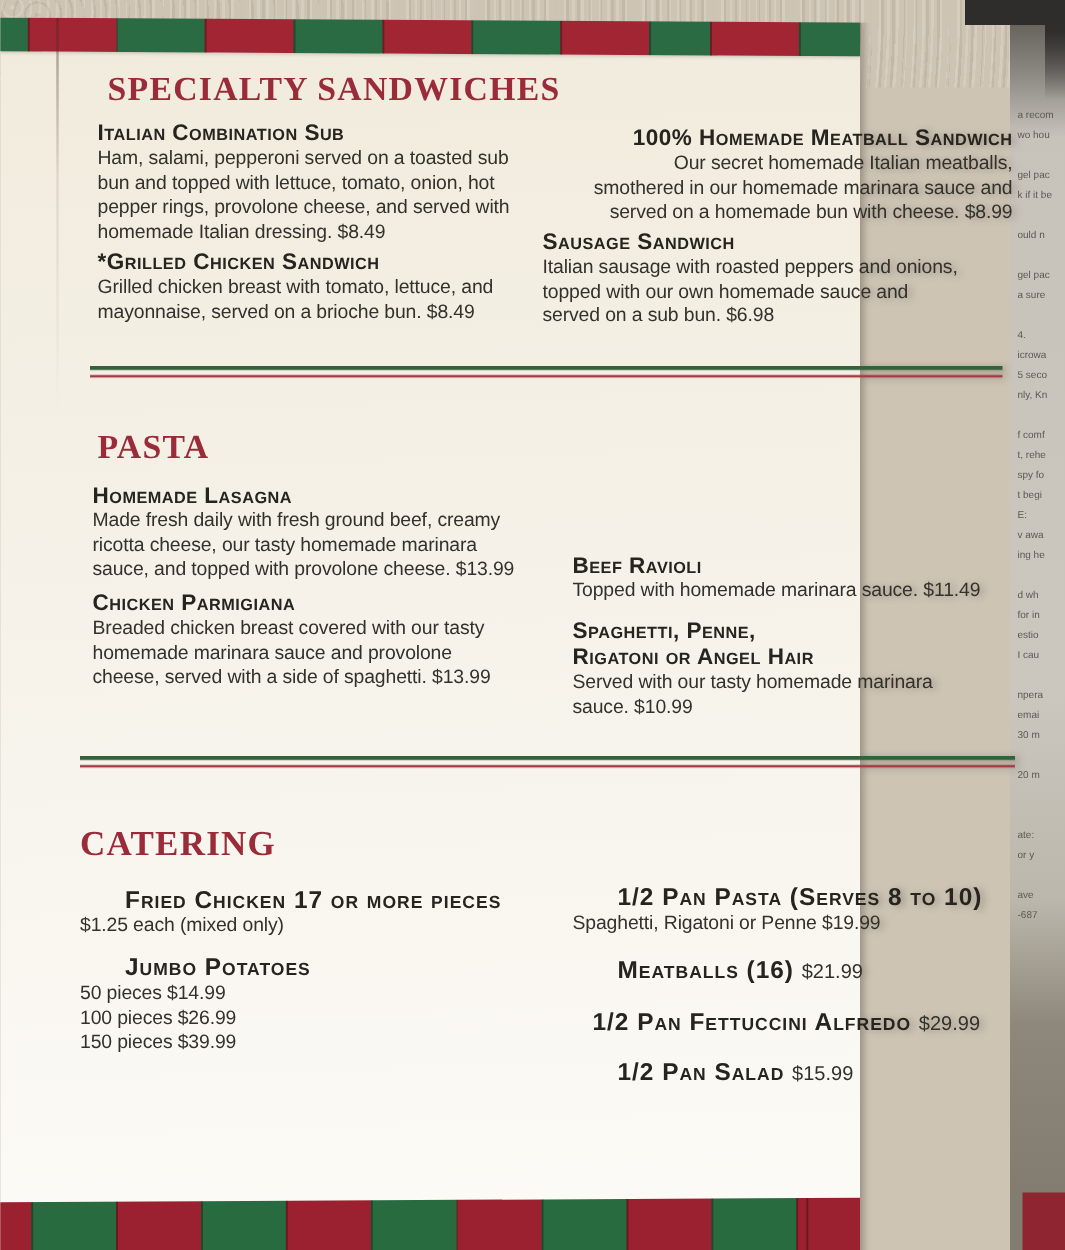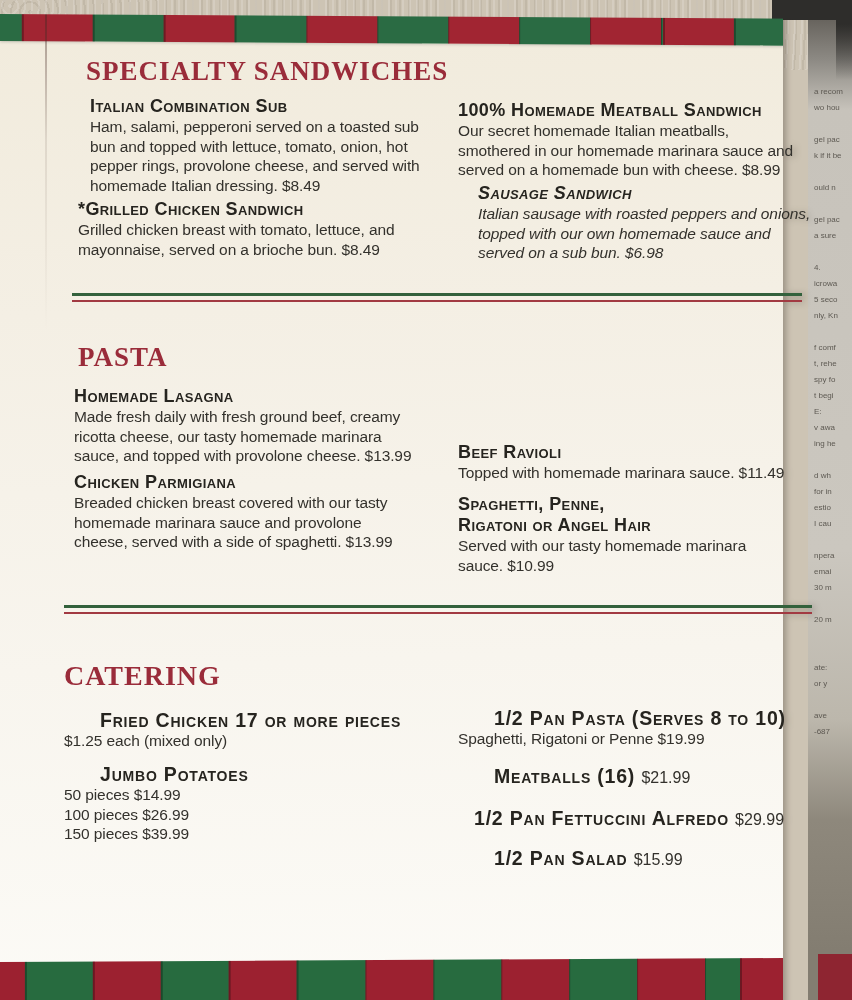--- a/index.html
+++ b/index.html
@@ -14,21 +14,21 @@
   .edge-page{position:absolute;right:0;top:0;width:44px;height:1000px;
              background:linear-gradient(180deg,#55514b 0,#8d8a84 60px,#c7c3bb 110px,#cbc7bf 55%,#bcb7ac 72%,#8e887c 82%,#837d71 95%);}
   .edge-red{position:absolute;right:0;bottom:0;width:34px;height:46px;background:#8e2531;}
   .edge-text{position:absolute;left:6px;top:84px;width:36px;
              font-size:8px;line-height:16px;color:#5d5952;white-space:pre-line;
              font-family:"Liberation Sans",sans-serif;}
   .dark-a{position:absolute;left:772px;top:0;width:80px;height:20px;background:#2e2d2b;}
   .dark-b{position:absolute;left:836px;top:0;width:16px;height:80px;
           background:linear-gradient(180deg,#2e2d2b 30%,rgba(46,45,43,0) 100%);}
   
-  .paper{position:absolute;left:0;top:12px;width:783px;height:988px;
+  .paper{position:absolute;left:0;top:12px;width:688px;height:988px;
          clip-path:polygon(0 2px,846px 7px,821px 100%,0 100%);
          background:linear-gradient(178deg,#f1ebdc 0,#f4efe4 30%,#f8f5ee 65%,#fcfbf7 100%);
          filter:drop-shadow(3px 1px 3px rgba(60,50,40,.35));}
   .checker{position:absolute;left:0;width:100%;}
   .checker-top{top:1px;height:28px;transform:skewY(.34deg);transform-origin:0 0;
         background:
           repeating-linear-gradient(90deg,rgba(0,0,0,.30) 0 1.5px,transparent 1.5px 71px),
           repeating-linear-gradient(90deg,#a12532 0 71px,#2a6b43 71px 142px);
         background-position:-120px 0;box-shadow:0 1px 3px rgba(0,0,0,.18);}
   .checker-bottom{top:948px;height:60px;transform:skewY(-.3deg);
@@ -102,39 +102,39 @@
   </div>
   <div class="dark-a"></div>
   <div class="dark-b"></div>
 
   <div class="paper">
     <div class="checker checker-top"></div>
     <div class="fold"></div>
 
     <h1 class="sec-title" style="left:86px;top:44px;">SPECIALTY SANDWICHES</h1>
 
-    <div class="item" style="left:90px;top:84px;">
+    <div class="item" style="left:78px;top:84px;">
       <div class="item-name">Italian Combination Sub</div>
       <div class="item-desc">Ham, salami, pepperoni served on a toasted sub
 bun and topped with lettuce, tomato, onion, hot
 pepper rings, provolone cheese, and served with
 homemade Italian dressing. $8.49</div>
     </div>
     <div class="item" style="left:78px;top:187px;">
       <div class="item-name">*Grilled Chicken Sandwich</div>
       <div class="item-desc">Grilled chicken breast with tomato, lettuce, and
 mayonnaise, served on a brioche bun. $8.49</div>
     </div>
-    <div class="item" style="left:458px;top:88px;">
+    <div class="item" style="left:458px;top:88px;text-align:right;">
       <div class="item-name">100% Homemade Meatball Sandwich</div>
       <div class="item-desc">Our secret homemade Italian meatballs,
 smothered in our homemade marinara sauce and
 served on a homemade bun with cheese. $8.99</div>
     </div>
-    <div class="item" style="left:478px;top:171px;font-style:italic;">
+    <div class="item" style="left:434px;top:171px;">
       <div class="item-name">Sausage Sandwich</div>
       <div class="item-desc">Italian sausage with roasted peppers and onions,
 topped with our own homemade sauce and
 served on a sub bun. $6.98</div>
     </div>
 
     <div class="divider" style="left:72px;top:281px;width:730px;">
       <div class="g"></div>
       <div class="r"></div>
     </div>

